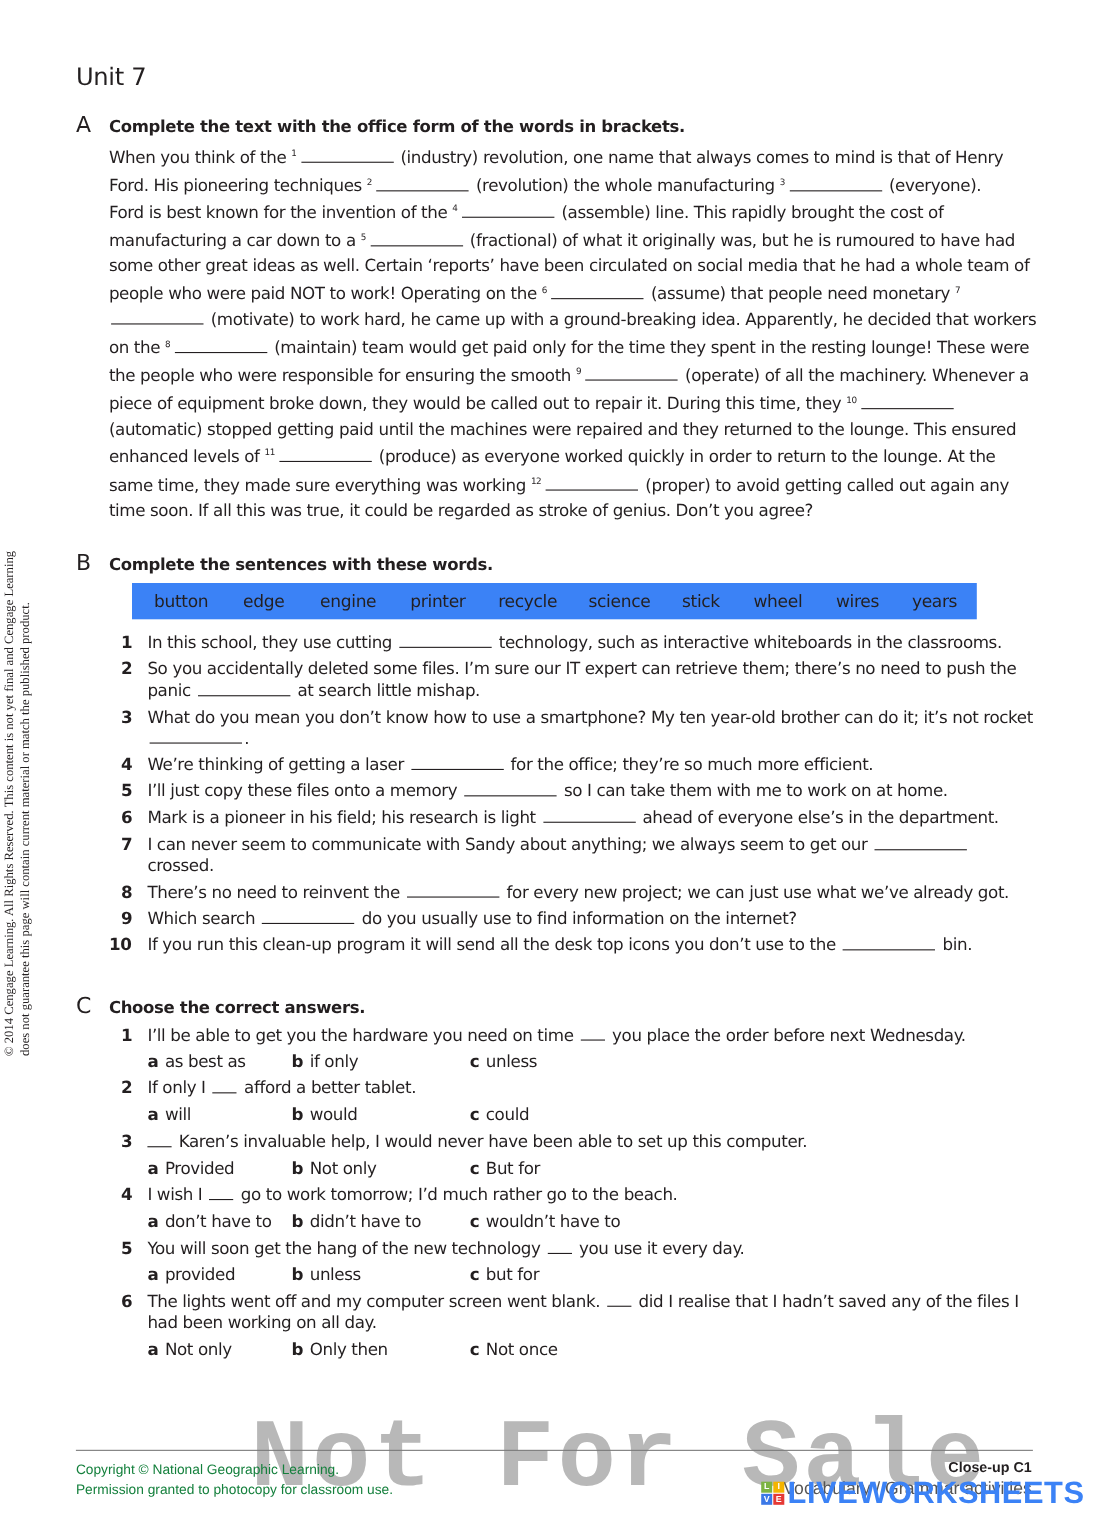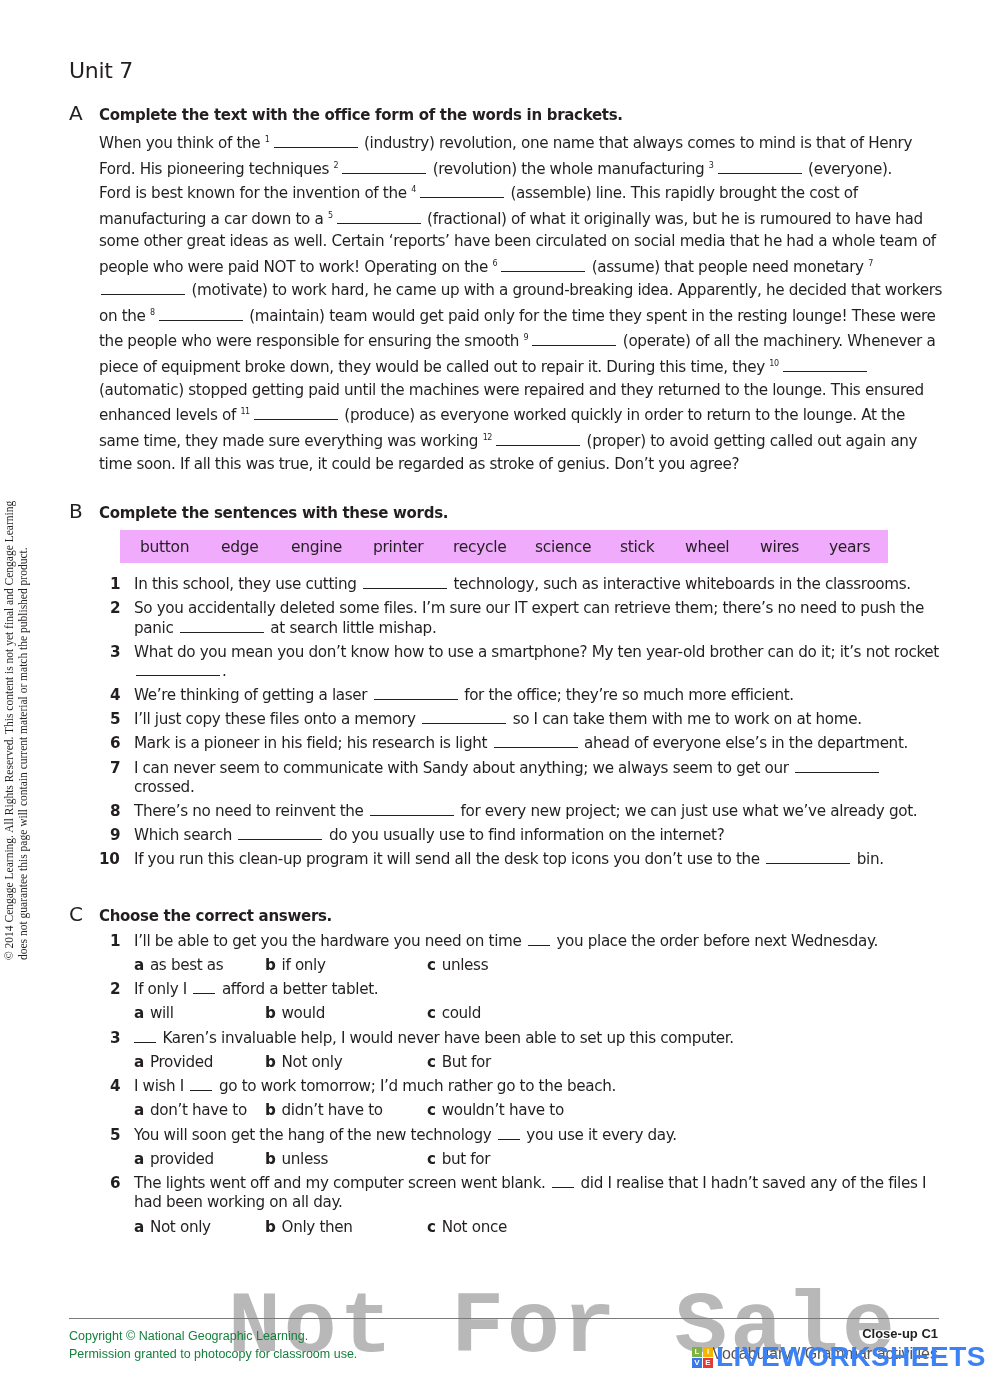--- a/index.html
+++ b/index.html
@@ -11,21 +11,21 @@
 
   .section-head { position: absolute; left: 69px; display: flex; align-items: baseline; }
   .section-letter { width: 30px; font-size: 20px; }
   .section-instr { font-size: 15px; font-weight: bold; letter-spacing: -0.3px; }
 
   .para { position: absolute; left: 99px; width: 845px; font-size: 15.2px; line-height: 22.7px; letter-spacing: -0.35px; }
   .para sup { font-size: 8px; vertical-align: 6px; margin-right: 2px; }
   .blank { display: inline-block; width: 84px; border-bottom: 1px solid #231f20; height: 12px; margin: 0 2px; vertical-align: baseline; }
   .sblank { display: inline-block; width: 22px; border-bottom: 1px solid #231f20; height: 12px; margin: 0 2px; }
 
-  .wordbox { position: absolute; left: 120px; top: 530px; width: 768px; height: 33px; background: #f0abfc; display: flex; align-items: center; padding-left: 20px; font-size: 15.5px; letter-spacing: -0.3px; }
+  .wordbox { position: absolute; left: 120px; top: 530px; width: 768px; height: 33px; background: #3b82f6; display: flex; align-items: center; padding-left: 20px; font-size: 15.5px; letter-spacing: -0.3px; }
   .wordbox span { margin-right: 0; }
 
   .list { position: absolute; left: 99px; width: 845px; font-size: 15.2px; letter-spacing: -0.35px; }
   .item { display: flex; line-height: 19.5px; margin-bottom: 4.6px; }
   .item .num { width: 35px; font-weight: bold; text-align: left; padding-left: 11px; }
   .item .num.two { padding-left: 0; }
   .item .txt { flex: 1; }
 
   .options { display: flex; padding-left: 35px; line-height: 19.5px; margin-bottom: 4.8px; }
   .opt { display: inline-block; }

